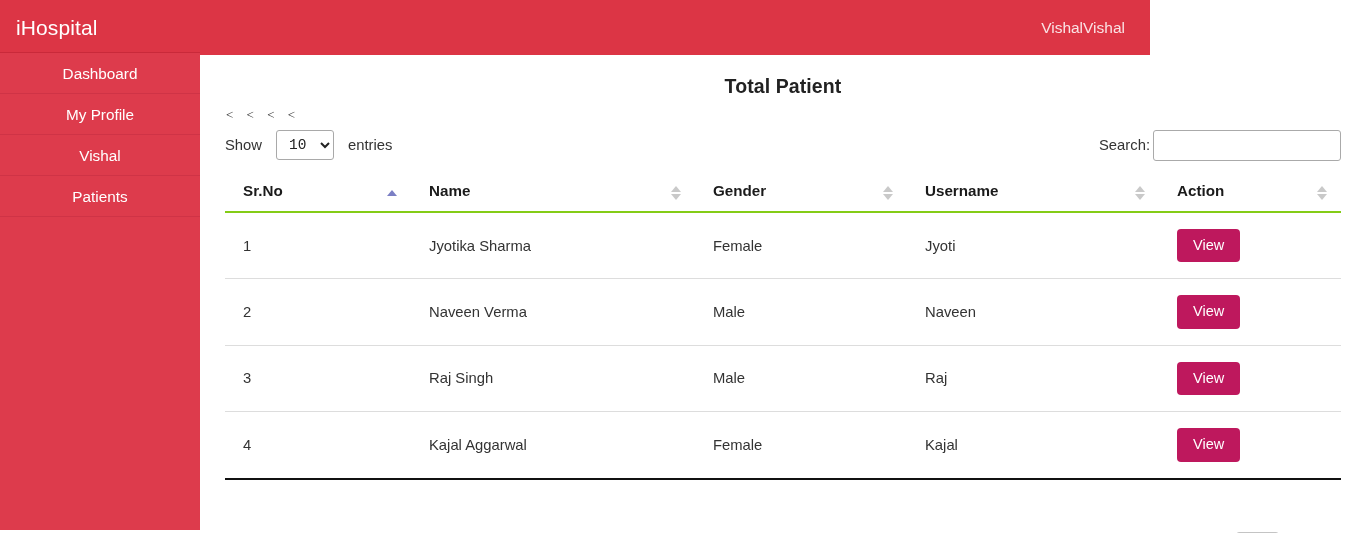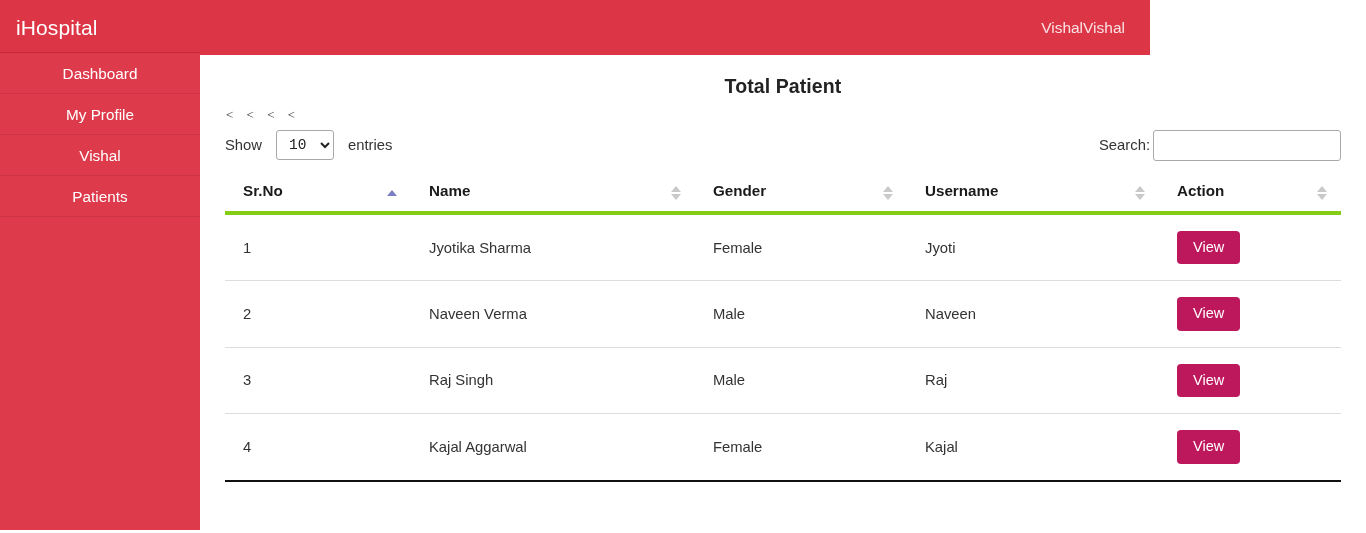--- a/index.html
+++ b/index.html
@@ -152,21 +152,21 @@
     width: 1116px;
     border-collapse: collapse;
     table-layout: fixed;
   }
   table.dt thead th {
     text-align: left;
     font-size: 15.2px;
     font-weight: bold;
     color: #1a1a1a;
     padding: 8px 0 12px 18px;
-    border-bottom: 4px solid #84cc16;
+    border-bottom: 2px solid #84cc16;
     position: relative;
     cursor: pointer;
     user-select: none;
   }
   .sort-ico {
     position: absolute;
     right: 14px;
     top: 50%;
     transform: translateY(-50%);
     width: 10px;

